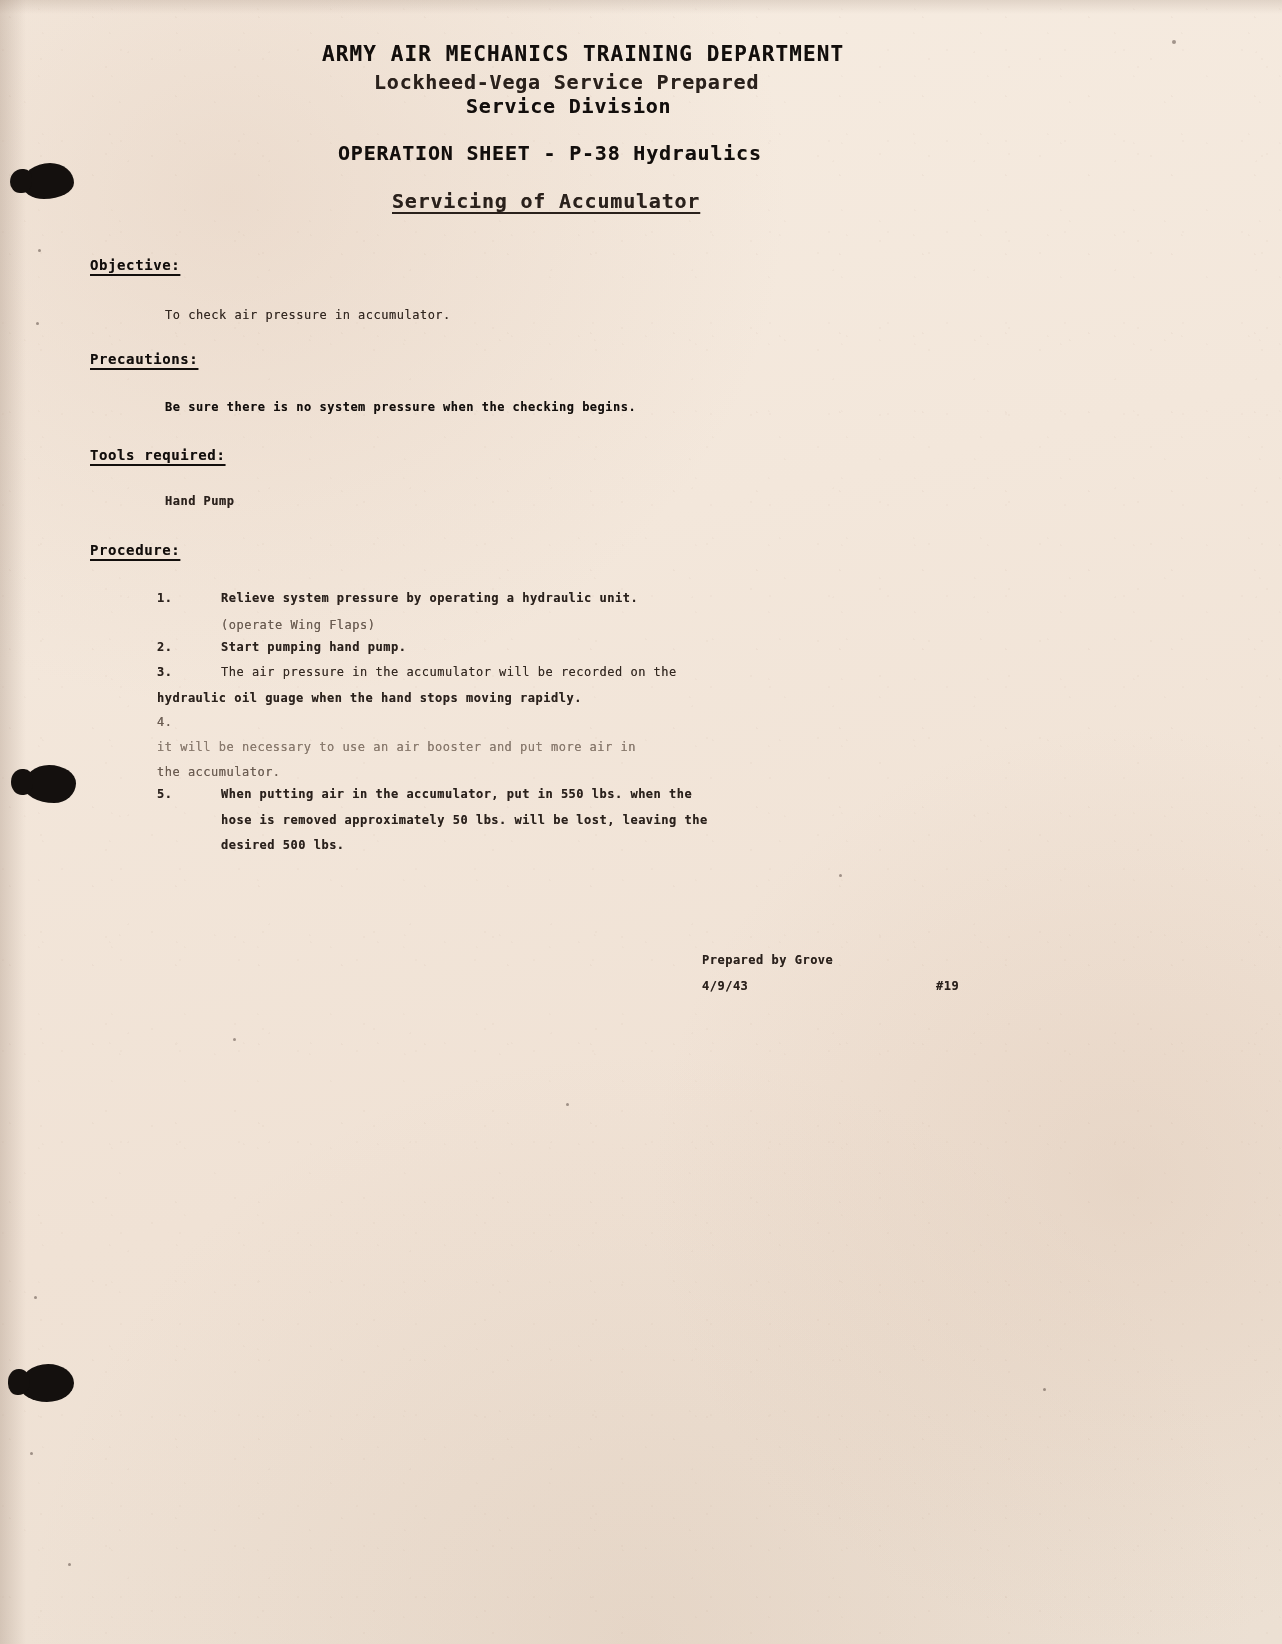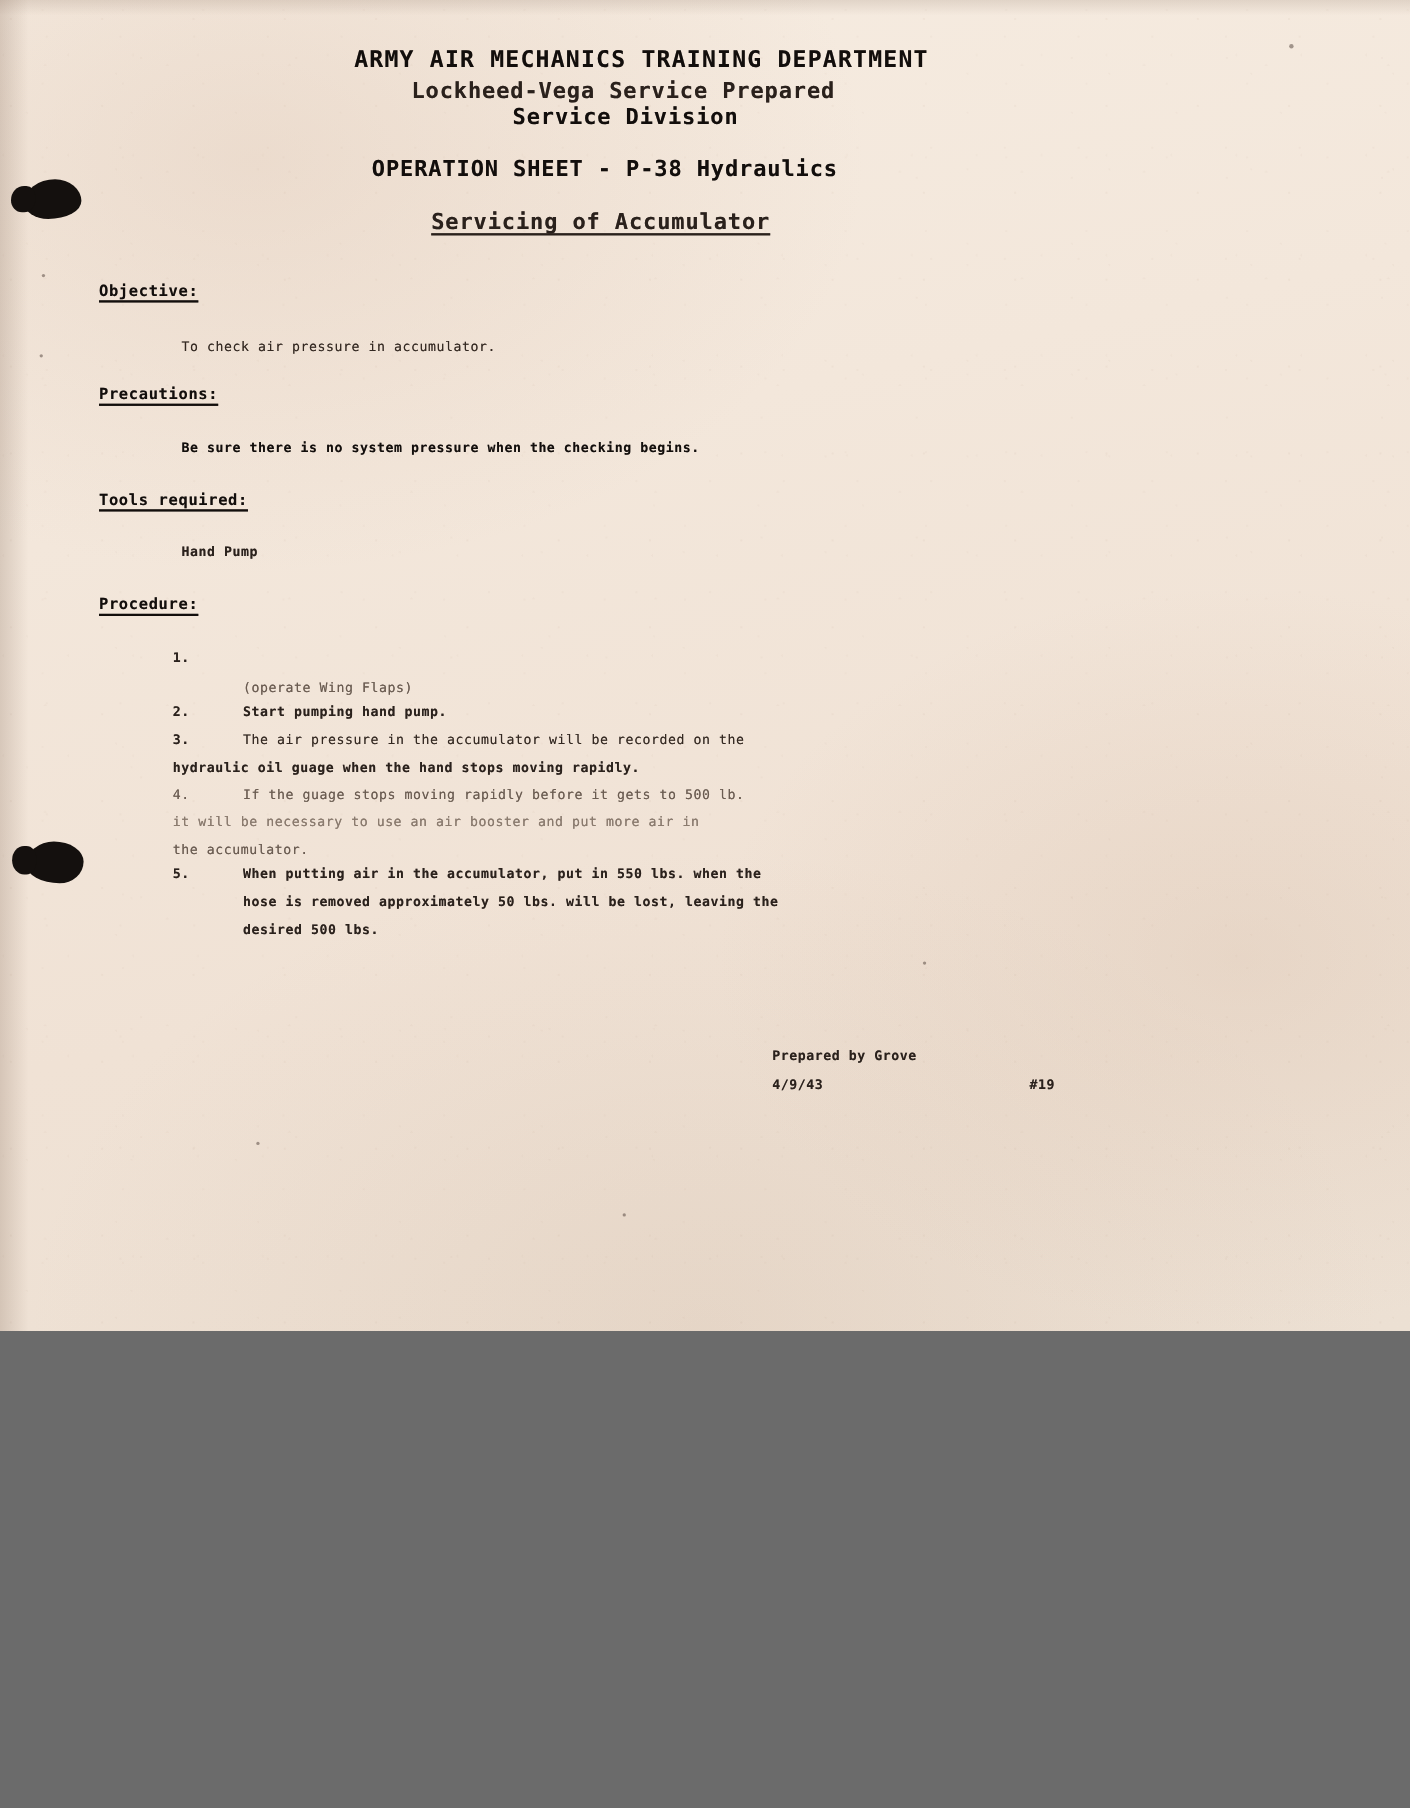--- a/index.html
+++ b/index.html
@@ -3,21 +3,21 @@
 <meta charset="utf-8">
 <style>
   html,body{margin:0;padding:0;}
   body{
     background:#6b6b6b;
     font-family:"DejaVu Sans Mono", monospace;
   }
   #page{
     position:relative;
     width:1282px;
-    height:1210px;
+    height:1644px;
     margin:0 auto;
     overflow:hidden;
     background:
       radial-gradient(ellipse 70% 50% at 18% 12%, rgba(214,186,166,.30), rgba(214,186,166,0) 62%),
       radial-gradient(ellipse 60% 45% at 88% 72%, rgba(208,180,158,.26), rgba(208,180,158,0) 62%),
       radial-gradient(ellipse 80% 60% at 50% 100%, rgba(201,174,152,.22), rgba(201,174,152,0) 60%),
       linear-gradient(168deg,#f6ece1 0%,#f3e7db 34%,#f0e2d5 66%,#ece0d3 100%);
   }
   
   #grain{
@@ -133,31 +133,31 @@
 
     <div class="ln t-body dark" style="left:165px;top:400px;">Be sure there is no system pressure when the checking begins.</div>
 
     <div class="ln t-head dark u" style="left:90px;top:447px;">Tools required:</div>
 
     <div class="ln t-body mid" style="left:165px;top:494px;">Hand Pump</div>
 
     <div class="ln t-head dark u" style="left:90px;top:542px;">Procedure:</div>
 
     <div class="ln t-body mid" style="left:157px;top:591px;">1.</div>
+    <div class="ln t-body mid" style="left:221px;top:591px;">Relieve system pressure by operating a hydraulic unit.</div>
     <div class="ln t-body light" style="left:221px;top:618px;">(operate Wing Flaps)</div>
 
     <div class="ln t-body mid" style="left:157px;top:640px;">2.</div>
     <div class="ln t-body mid" style="left:221px;top:640px;">Start pumping hand pump.</div>
 
     <div class="ln t-body mid" style="left:157px;top:665px;">3.</div>
     <div class="ln t-body mid" style="left:157px;top:691px;">hydraulic oil guage when the hand stops moving rapidly.</div>
     <div class="ln t-body norm" style="left:221px;top:665px;">The air pressure in the accumulator will be recorded on the</div>
 
     <div class="ln t-body light" style="left:157px;top:715px;">4.</div>
-    <div class="ln t-body light" style="left:221px;top:715px;">If the guage stops moving rapidly before it gets to 500 lb.</div>
     <div class="ln t-body faint" style="left:157px;top:740px;">it will be necessary to use an air booster and put more air in</div>
     <div class="ln t-body light" style="left:157px;top:765px;">the accumulator.</div>
 
     <div class="ln t-body mid" style="left:157px;top:787px;">5.</div>
     <div class="ln t-body mid" style="left:221px;top:787px;">When putting air in the accumulator, put in 550 lbs. when the</div>
     <div class="ln t-body mid" style="left:221px;top:813px;">hose is removed approximately 50 lbs. will be lost, leaving the</div>
     <div class="ln t-body mid" style="left:221px;top:838px;">desired 500 lbs.</div>
 
     <div class="ln t-body mid" style="left:702px;top:953px;">Prepared by Grove</div>
     <div class="ln t-body mid" style="left:702px;top:979px;">4/9/43</div>

